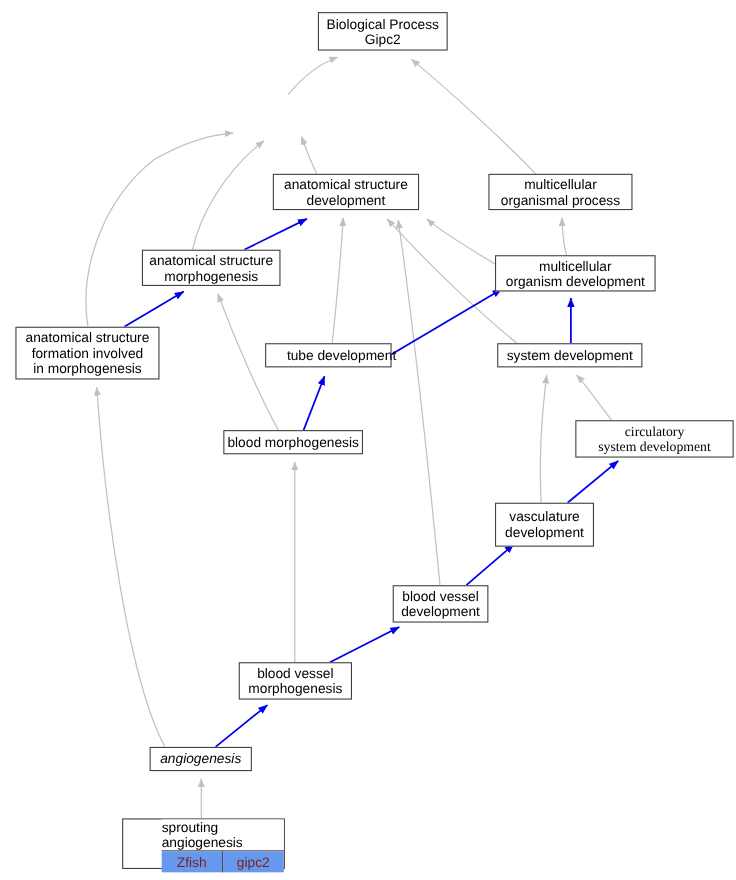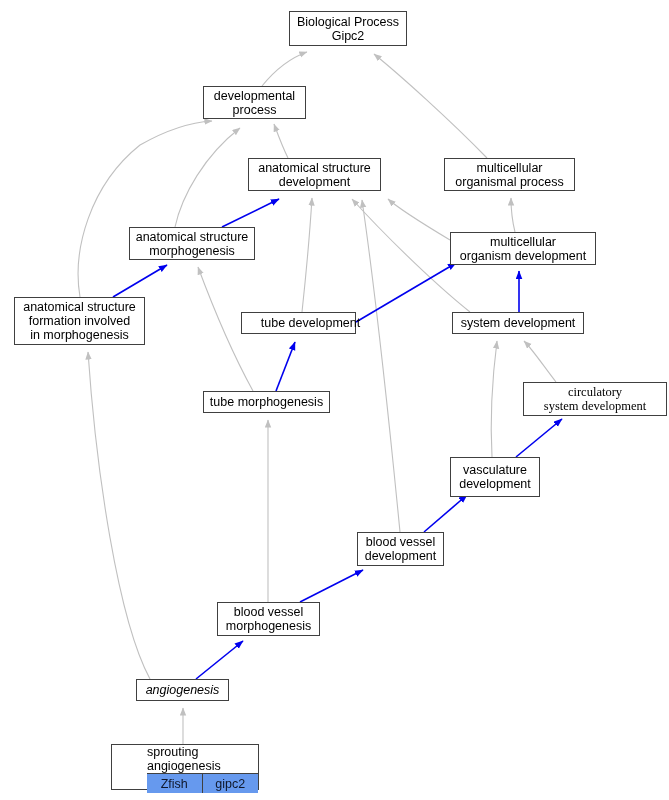--- a/index.html
+++ b/index.html
@@ -68,21 +68,21 @@
     display: flex;
     border-top: 1px solid #404040;
   }
   .leaf-cell {
     box-sizing: border-box;
     flex: 1 1 50%;
     display: flex;
     align-items: center;
     justify-content: center;
     font-size: 12.5px;
-    color: #0f172a;
+    color: #7f1d1d;
   }
   .leaf-cell.first {
     border-right: 1px solid #404040;
   }
 </style>
 </head>
 <body>
 
 <div id="graph-root">
 
@@ -155,24 +155,20 @@
 
       <path d="M 196,679 L 243,641"></path>
     </g>
   </svg>
 
   <div class="go-node" style="left:289px; top:11px; width:118px; height:35px;">
     <span class="line">Biological Process</span>
     <span class="line">Gipc2</span>
   </div>
 
-  <div class="go-node" style="left:203px; top:86px; width:103px; height:33px;">
-    <span class="line">developmental</span>
-    <span class="line">process</span>
-  </div>
 
   <div class="go-node" style="left:248px; top:158px; width:133px; height:33px;">
     <span class="line">anatomical structure</span>
     <span class="line">development</span>
   </div>
 
   <div class="go-node" style="left:444px; top:158px; width:131px; height:33px;">
     <span class="line">multicellular</span>
     <span class="line">organismal process</span>
   </div>
@@ -195,21 +191,21 @@
 
   <div class="go-node" style="left:241px; top:312px; width:115px; height:22px;padding-left:24px;">
     <span class="line">tube development</span>
   </div>
 
   <div class="go-node" style="left:452px; top:312px; width:132px; height:22px;">
     <span class="line">system development</span>
   </div>
 
   <div class="go-node" style="left:203px; top:391px; width:127px; height:22px;">
-    <span class="line">tube morphogenesis</span>
+    <span class="line">blood morphogenesis</span>
   </div>
 
   <div class="go-node" style="left:523px; top:382px; width:144px; height:34px;font-family:Liberation Serif, serif;">
     <span class="line">circulatory</span>
     <span class="line">system development</span>
   </div>
 
   <div class="go-node" style="left:450px; top:457px; width:90px; height:40px;">
     <span class="line">vasculature</span>
     <span class="line">development</span>

